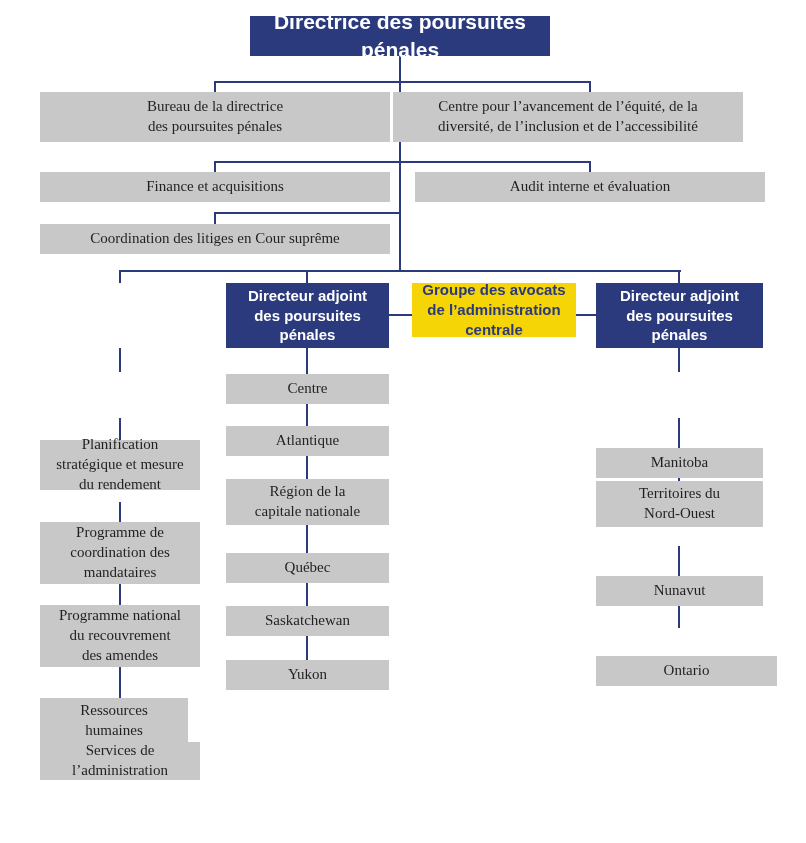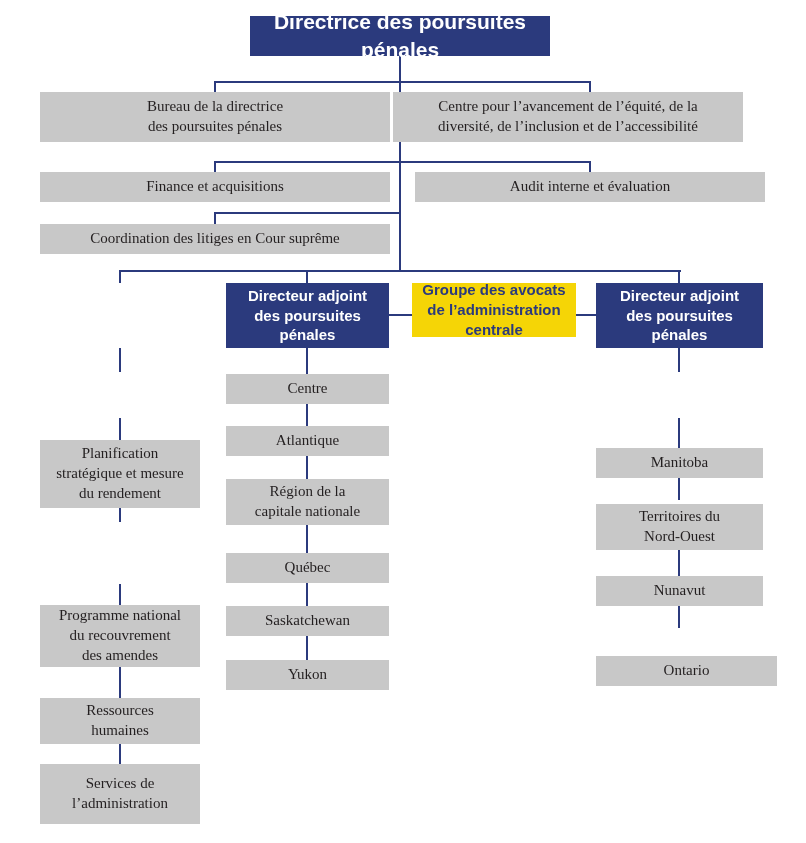--- a/index.html
+++ b/index.html
@@ -102,35 +102,40 @@
     <span class="lbl">Groupe des avocats
 de l’administration
 centrale</span>
   </div>
   <div class="node navy" style="left:596px;top:283px;width:167px;height:65px">
     <span class="lbl">Directeur adjoint
 des poursuites
 pénales</span>
   </div>
 
-  <div class="node gray" style="left:40px;top:440px;width:160px;height:68px">
+  <div class="node gray" style="left:40px;top:440px;width:160px;height:50px">
     <span class="lbl">Planification
 stratégique et mesure
 du rendement</span>
+  </div>
+  <div class="node gray" style="left:40px;top:522px;width:160px;height:62px">
+    <span class="lbl">Programme de
+coordination des
+mandataires</span>
   </div>
   <div class="node gray" style="left:40px;top:605px;width:160px;height:62px">
     <span class="lbl">Programme national
 du recouvrement
 des amendes</span>
   </div>
-  <div class="node gray" style="left:40px;top:698px;width:160px;height:46px">
+  <div class="node gray" style="left:40px;top:698px;width:148px;height:46px">
     <span class="lbl">Ressources
 humaines</span>
   </div>
-  <div class="node gray" style="left:40px;top:764px;width:160px;height:60px">
+  <div class="node gray" style="left:40px;top:742px;width:160px;height:38px">
     <span class="lbl">Services de
 l’administration</span>
   </div>
 
   <div class="node gray" style="left:226px;top:374px;width:163px;height:30px">
     <span class="lbl">Centre</span>
   </div>
   <div class="node gray" style="left:226px;top:426px;width:163px;height:30px">
     <span class="lbl">Atlantique</span>
   </div>
@@ -144,21 +149,21 @@
   <div class="node gray" style="left:226px;top:606px;width:163px;height:30px">
     <span class="lbl">Saskatchewan</span>
   </div>
   <div class="node gray" style="left:226px;top:660px;width:163px;height:30px">
     <span class="lbl">Yukon</span>
   </div>
 
   <div class="node gray" style="left:596px;top:448px;width:167px;height:30px">
     <span class="lbl">Manitoba</span>
   </div>
-  <div class="node gray" style="left:596px;top:504px;width:167px;height:46px">
+  <div class="node gray" style="left:596px;top:481px;width:167px;height:46px">
     <span class="lbl">Territoires du
 Nord-Ouest</span>
   </div>
   <div class="node gray" style="left:596px;top:576px;width:167px;height:30px">
     <span class="lbl">Nunavut</span>
   </div>
   <div class="node gray" style="left:596px;top:656px;width:181px;height:30px">
     <span class="lbl">Ontario</span>
   </div>
 

